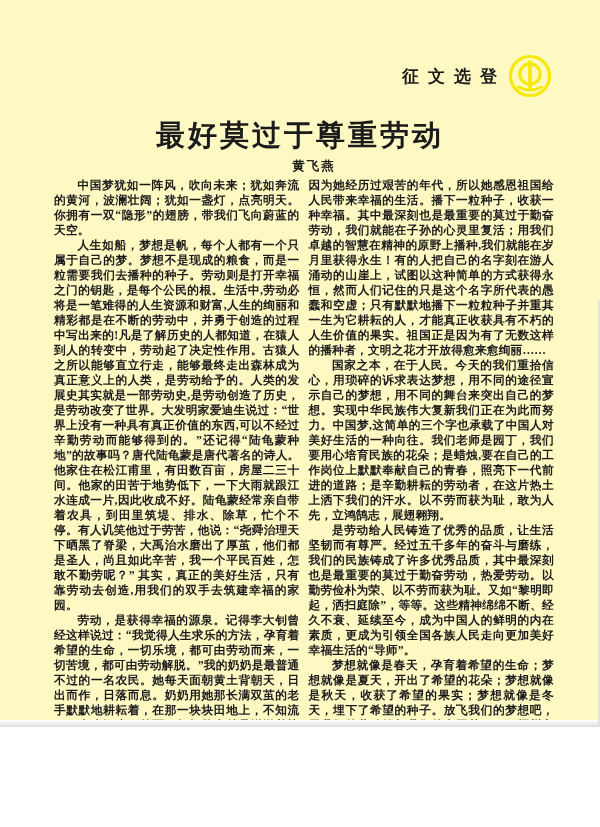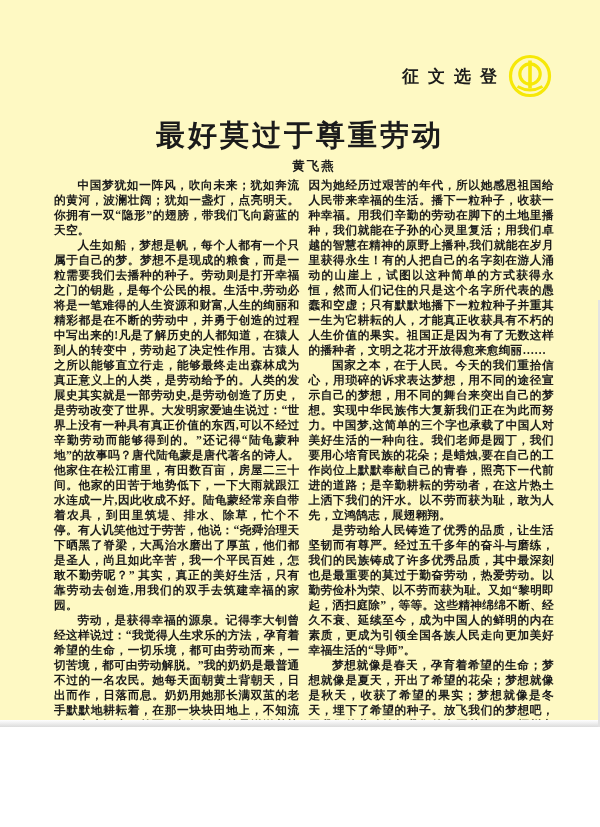--- a/index.html
+++ b/index.html
@@ -97,21 +97,21 @@
   <div class="article-title">最好莫过于尊重劳动</div>
   <div class="article-author">黄飞燕</div>
 
   <div class="columns">
     <div class="col">
         <p class="para indent">中国梦犹如一阵风，吹向未来；犹如奔流的黄河，波澜壮阔；犹如一盏灯，点亮明天。你拥有一双“隐形”的翅膀，带我们飞向蔚蓝的天空。</p>
         <p class="para indent">人生如船，梦想是帆，每个人都有一个只属于自己的梦。梦想不是现成的粮食，而是一粒需要我们去播种的种子。劳动则是打开幸福之门的钥匙，是每个公民的根。生活中,劳动必将是一笔难得的人生资源和财富,人生的绚丽和精彩都是在不断的劳动中，并勇于创造的过程中写出来的!凡是了解历史的人都知道，在猿人到人的转变中，劳动起了决定性作用。古猿人之所以能够直立行走，能够最终走出森林成为真正意义上的人类，是劳动给予的。人类的发展史其实就是一部劳动史,是劳动创造了历史，是劳动改变了世界。大发明家爱迪生说过：“世界上没有一种具有真正价值的东西,可以不经过辛勤劳动而能够得到的。”还记得“陆龟蒙种地”的故事吗？唐代陆龟蒙是唐代著名的诗人。他家住在松江甫里，有田数百亩，房屋二三十间。他家的田苦于地势低下，一下大雨就跟江水连成一片,因此收成不好。陆龟蒙经常亲自带着农具，到田里筑堤、排水、除草，忙个不停。有人讥笑他过于劳苦，他说：“尧舜治理天下晒黑了脊梁，大禹治水磨出了厚茧，他们都是圣人，尚且如此辛苦，我一个平民百姓，怎敢不勤劳呢？” 其实，真正的美好生活，只有靠劳动去创造,用我们的双手去筑建幸福的家园。</p>
         <p class="para indent">劳动，是获得幸福的源泉。记得李大钊曾经这样说过：“我觉得人生求乐的方法，孕育着希望的生命，一切乐境，都可由劳动而来，一切苦境，都可由劳动解脱。”我的奶奶是最普通不过的一名农民。她每天面朝黄土背朝天，日出而作，日落而息。奶奶用她那长满双茧的老手默默地耕耘着，在那一块块田地上，不知流下了多少汗水。然而，奶奶脸上总是洋溢着快乐的笑容。她只有白天劳动，晚上才能睡上一个安稳觉。正</p>
       </div>
     <div class="col">
-        <p class="para">因为她经历过艰苦的年代，所以她感恩祖国给人民带来幸福的生活。播下一粒种子，收获一种幸福。用我们辛勤的劳动在脚下的土地里播种，我们就能在子孙的心灵里复活；用我们卓越的智慧在精神的原野上播种,我们就能在岁月里获得永生！有的人把自己的名字刻在游人涌动的山崖上，试图以这种简单的方式获得永恒，然而人们记住的只是这个名字所代表的愚蠢和空虚；只有默默地播下一粒粒种子并重其一生为它耕耘的人，才能真正收获具有不朽的人生价值的果实。祖国正是因为有了无数这样的播种者，文明之花才开放得愈来愈绚丽……</p>
+        <p class="para">因为她经历过艰苦的年代，所以她感恩祖国给人民带来幸福的生活。播下一粒种子，收获一种幸福。其中最深刻也是最重要的莫过于勤奋劳动，我们就能在子孙的心灵里复活；用我们卓越的智慧在精神的原野上播种,我们就能在岁月里获得永生！有的人把自己的名字刻在游人涌动的山崖上，试图以这种简单的方式获得永恒，然而人们记住的只是这个名字所代表的愚蠢和空虚；只有默默地播下一粒粒种子并重其一生为它耕耘的人，才能真正收获具有不朽的人生价值的果实。祖国正是因为有了无数这样的播种者，文明之花才开放得愈来愈绚丽……</p>
         <p class="para indent">国家之本，在于人民。今天的我们重拾信心，用琐碎的诉求表达梦想，用不同的途径宣示自己的梦想，用不同的舞台来突出自己的梦想。实现中华民族伟大复新我们正在为此而努力。中国梦,这简单的三个字也承载了中国人对美好生活的一种向往。我们老师是园丁，我们要用心培育民族的花朵；是蜡烛,要在自己的工作岗位上默默奉献自己的青春，照亮下一代前进的道路；是辛勤耕耘的劳动者，在这片热土上洒下我们的汗水。以不劳而获为耻，敢为人先，立鸿鹄志，展翅翱翔。</p>
         <p class="para indent">是劳动给人民铸造了优秀的品质，让生活坚韧而有尊严。经过五千多年的奋斗与磨练，我们的民族铸成了许多优秀品质，其中最深刻也是最重要的莫过于勤奋劳动，热爱劳动。以勤劳俭朴为荣、以不劳而获为耻。又如“黎明即起，洒扫庭除”，等等。这些精神绵绵不断、经久不衰、延续至今，成为中国人的鲜明的内在素质，更成为引领全国各族人民走向更加美好幸福生活的“导师”。</p>
         <p class="para indent">梦想就像是春天，孕育着希望的生命；梦想就像是夏天，开出了希望的花朵；梦想就像是秋天，收获了希望的果实；梦想就像是冬天，埋下了希望的种子。放飞我们的梦想吧，用我们的劳动筑起我们的中国梦！　（梧州市新兴二路小学）</p>
       </div>
   </div>
 
   <div class="page-number">21</div>
 
   <div class="scan-edge-bottom"></div>
   <div class="scan-edge-right"></div>

